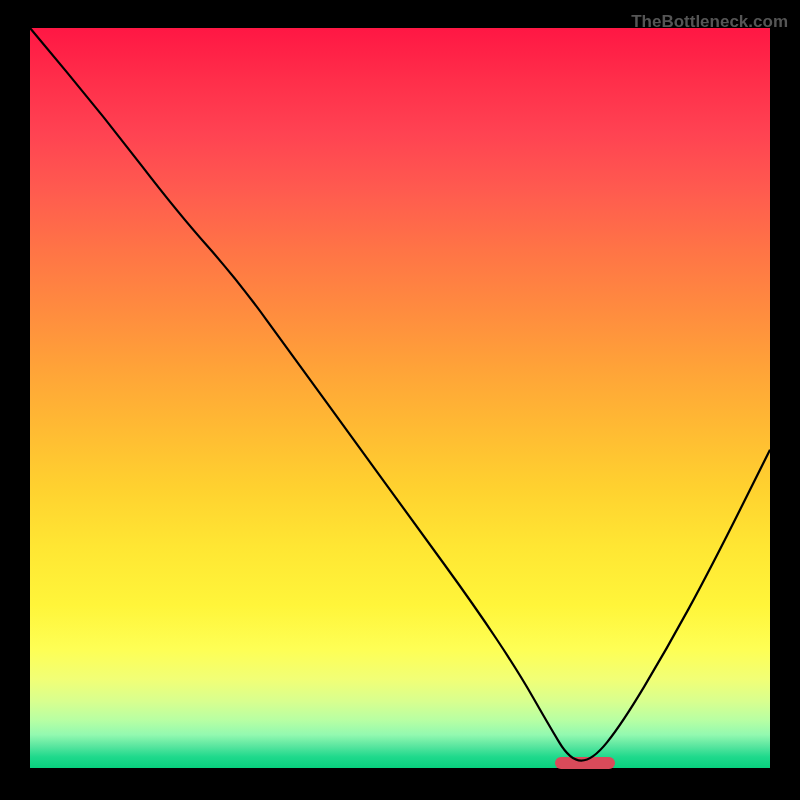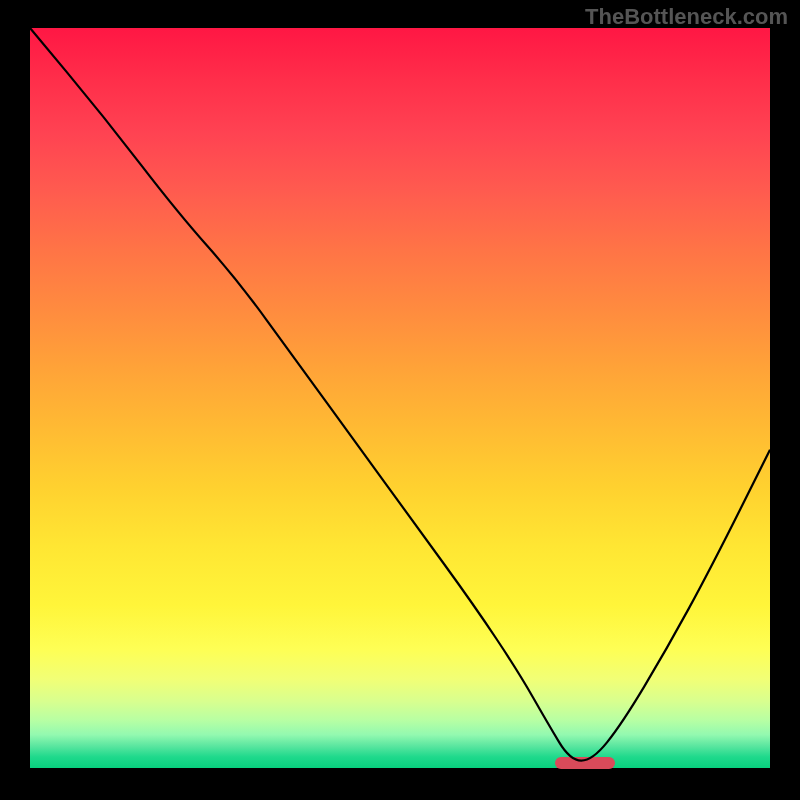--- a/index.html
+++ b/index.html
@@ -6,24 +6,24 @@
   body {
     width: 800px;
     height: 800px;
     background: #000;
     position: relative;
     font-family: Arial, sans-serif;
     overflow: hidden;
   }
   .watermark {
     position: absolute;
-    top: 4px;
+    top: 12px;
     right: 12px;
     color: #555;
-    font-size: 22px;
+    font-size: 17px;
     font-weight: 600;
     z-index: 10;
   }
   .plot-area {
     position: absolute;
     left: 30px;
     top: 28px;
     width: 740px;
     height: 740px;
   }

